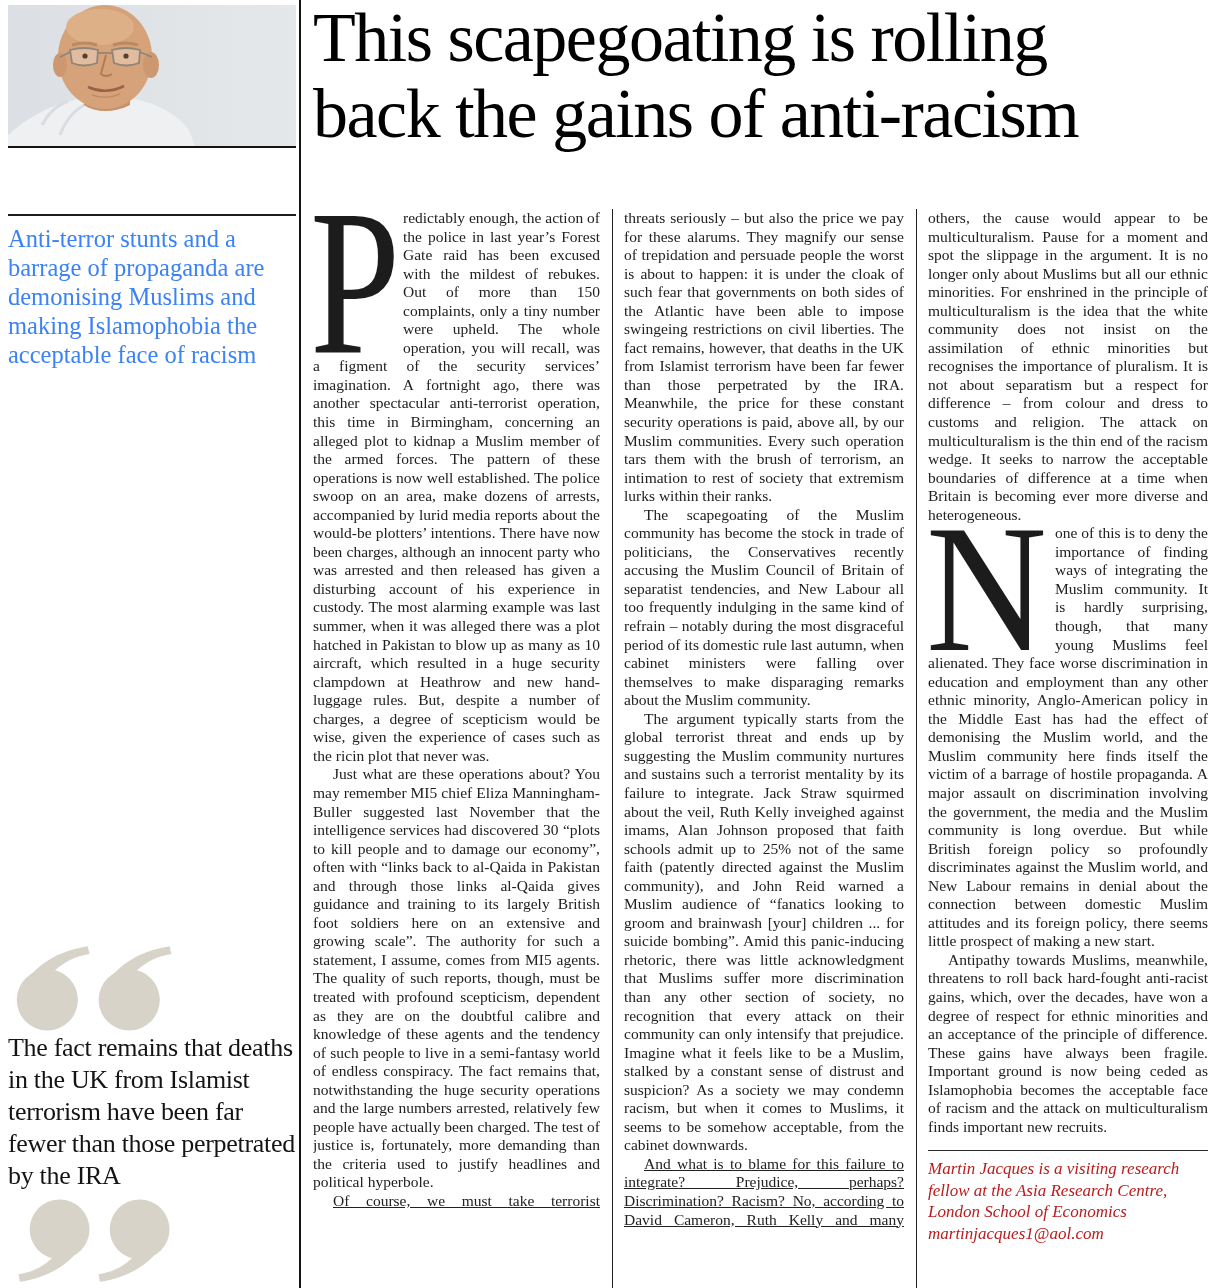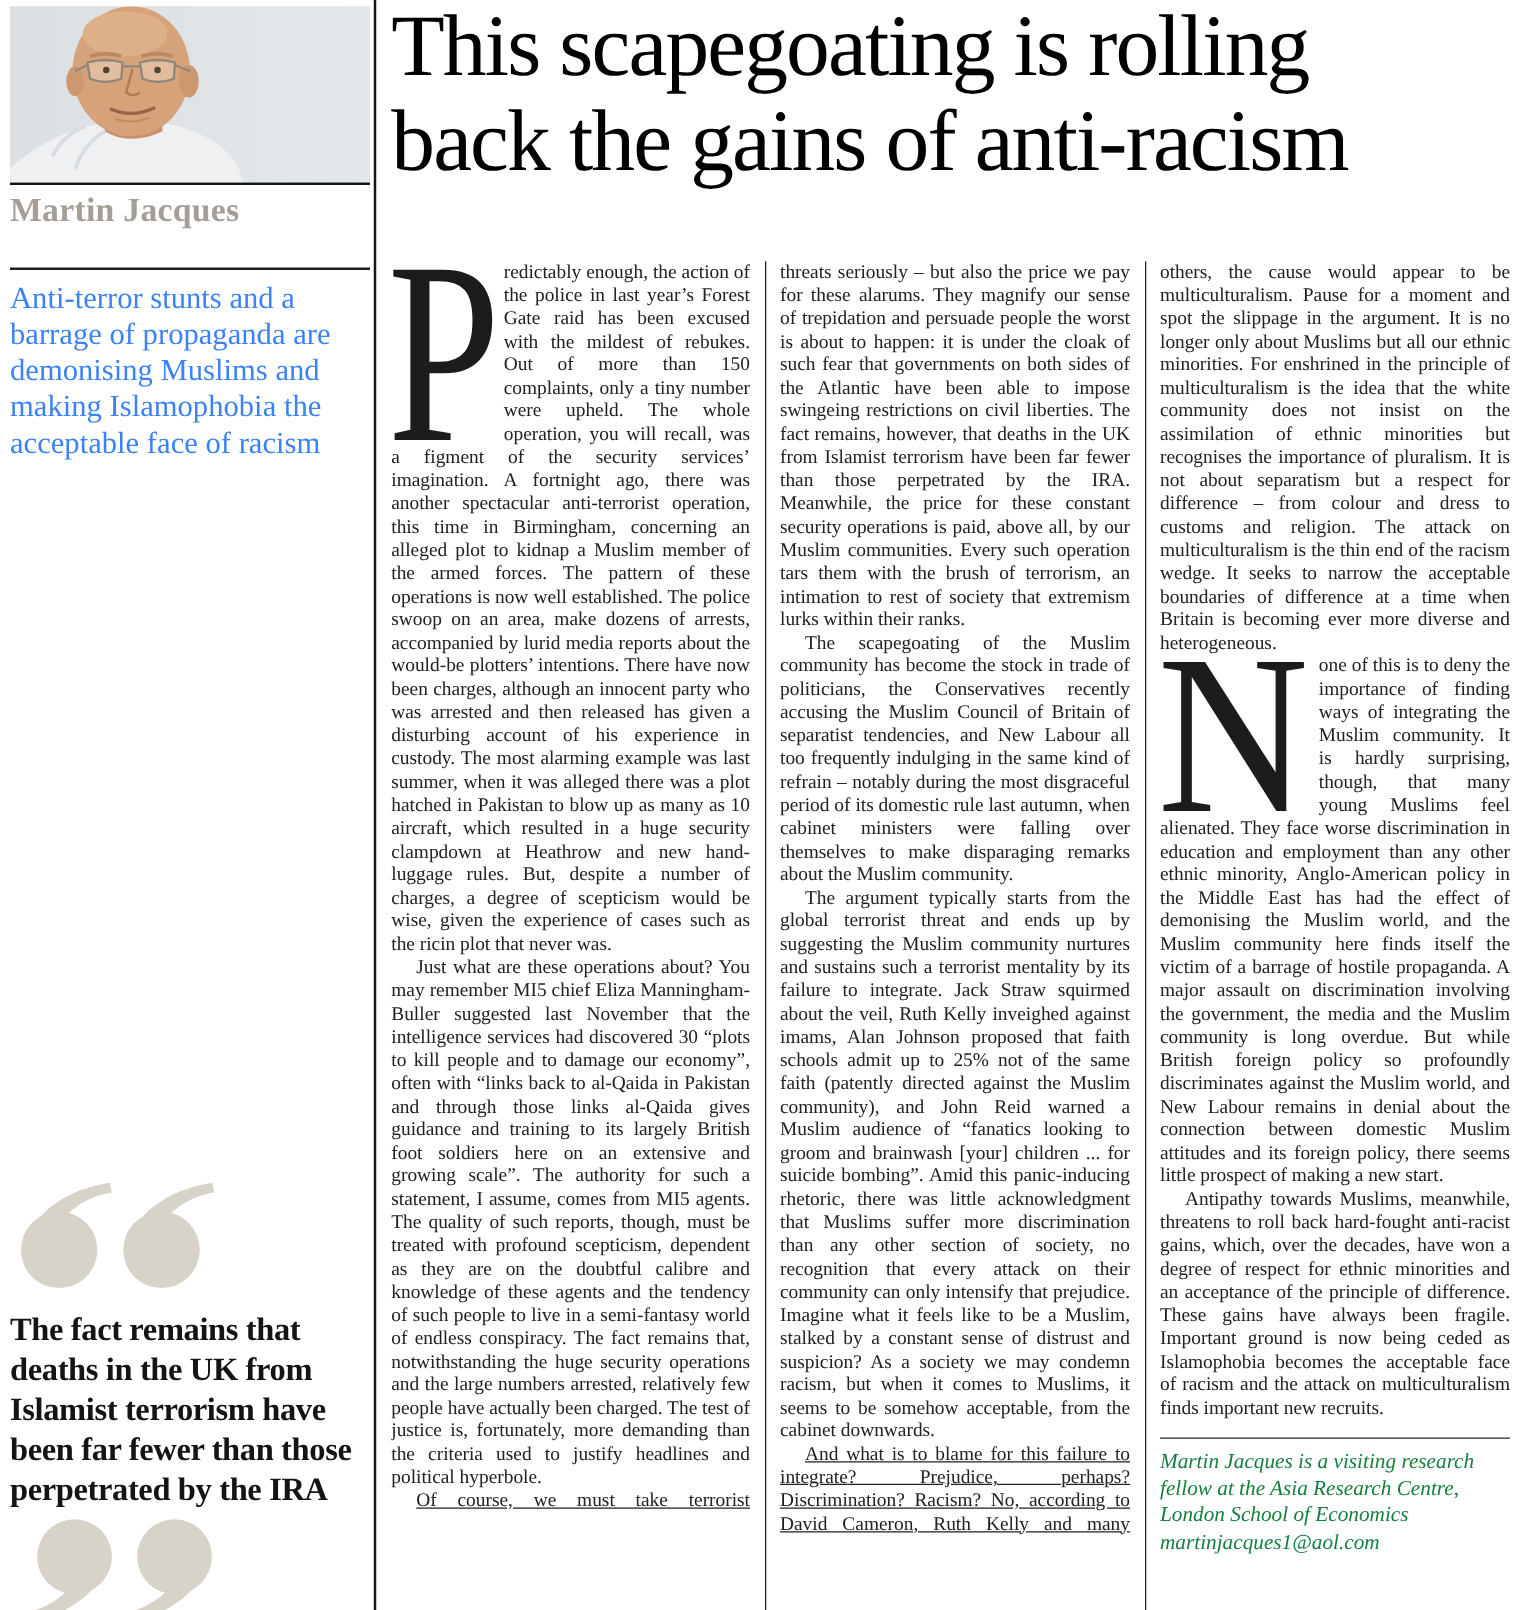--- a/index.html
+++ b/index.html
@@ -27,22 +27,22 @@
     position: absolute; left: 0; top: 214px; width: 288px;
     border-top: 2px solid #1d1d1d; height: 0;
   }
   .standfirst {
     position: absolute; left: 0; top: 224px; width: 288px;
     font-size: 24.5px; line-height: 29px; color: #3b82f6;
   }
   .pullquote { position: absolute; left: 0; top: 944px; width: 288px; }
   .pq-marks { display: block; }
   .pq-text {
-    font-weight: bold; font-size: 26px; line-height: 32px;
-    color: #141414; letter-spacing: -0.3px; margin-top: 16px;
+    font-weight: normal; font-size: 26px; line-height: 32px;
+    color: #141414; letter-spacing: -0.3px; margin-top: 0;
   }
   .pq-close { margin-top: 6px; }
 
   
   .vrule {
     position: absolute; left: 299px; top: 0; width: 2px; height: 1288px;
     background: #151515;
   }
 
   
@@ -82,21 +82,21 @@
   .dc-n .dc-inner {
     position: absolute; top: -26px; left: -2px;
     font-size: 182px; line-height: 1; color: #1c1c1c;
     transform: scaleX(0.92); transform-origin: 0 0;
   }
 
   
   .credit {
     margin-top: 14px; border-top: 1px solid #2a2a2a; padding-top: 7px;
     font-style: italic; font-size: 17px; line-height: 21.5px;
-    text-align: left; color: #15803d;
+    text-align: left; color: #b91c1c;
   }
 </style>
 </head>
 <body>
 
 <div id="page">
 
   <div id="sidebar">
 
     <div class="photo-wrap">
@@ -135,21 +135,20 @@
         <circle cx="77" cy="51" r="2.6" fill="#53412f"></circle>
         <circle cx="118" cy="51" r="2.6" fill="#53412f"></circle>
 
         <path d="M98 50 C 96 58 94 64 93 69 Q 98 73 104 69" stroke="#b07c52" stroke-width="2" fill="none"></path>
 
         <path d="M80 82 Q 98 90 116 81" stroke="#9c6248" stroke-width="2.6" fill="none"></path>
         <path d="M84 90 Q 98 95 112 89" stroke="#c08c66" stroke-width="1.6" fill="none"></path>
       </svg>
     </div>
 
-    <div class="byline">Martin Jacques</div>
 
     <div class="standfirst-rule"></div>
 
     <div class="standfirst">Anti-terror stunts and a barrage of propaganda are demonising Muslims and making Islamophobia the acceptable face of racism</div>
 
     <div class="pullquote">
       <svg class="pq-marks" width="172" height="88" viewBox="0 0 210 115">
         <g fill="#d8d3c8">
           <circle cx="44" cy="73" r="40"></circle>
           <path d="M97 3 C 50 10 15 36 5 74 L 27 81 C 37 44 64 18 99 13 Z"></path>

